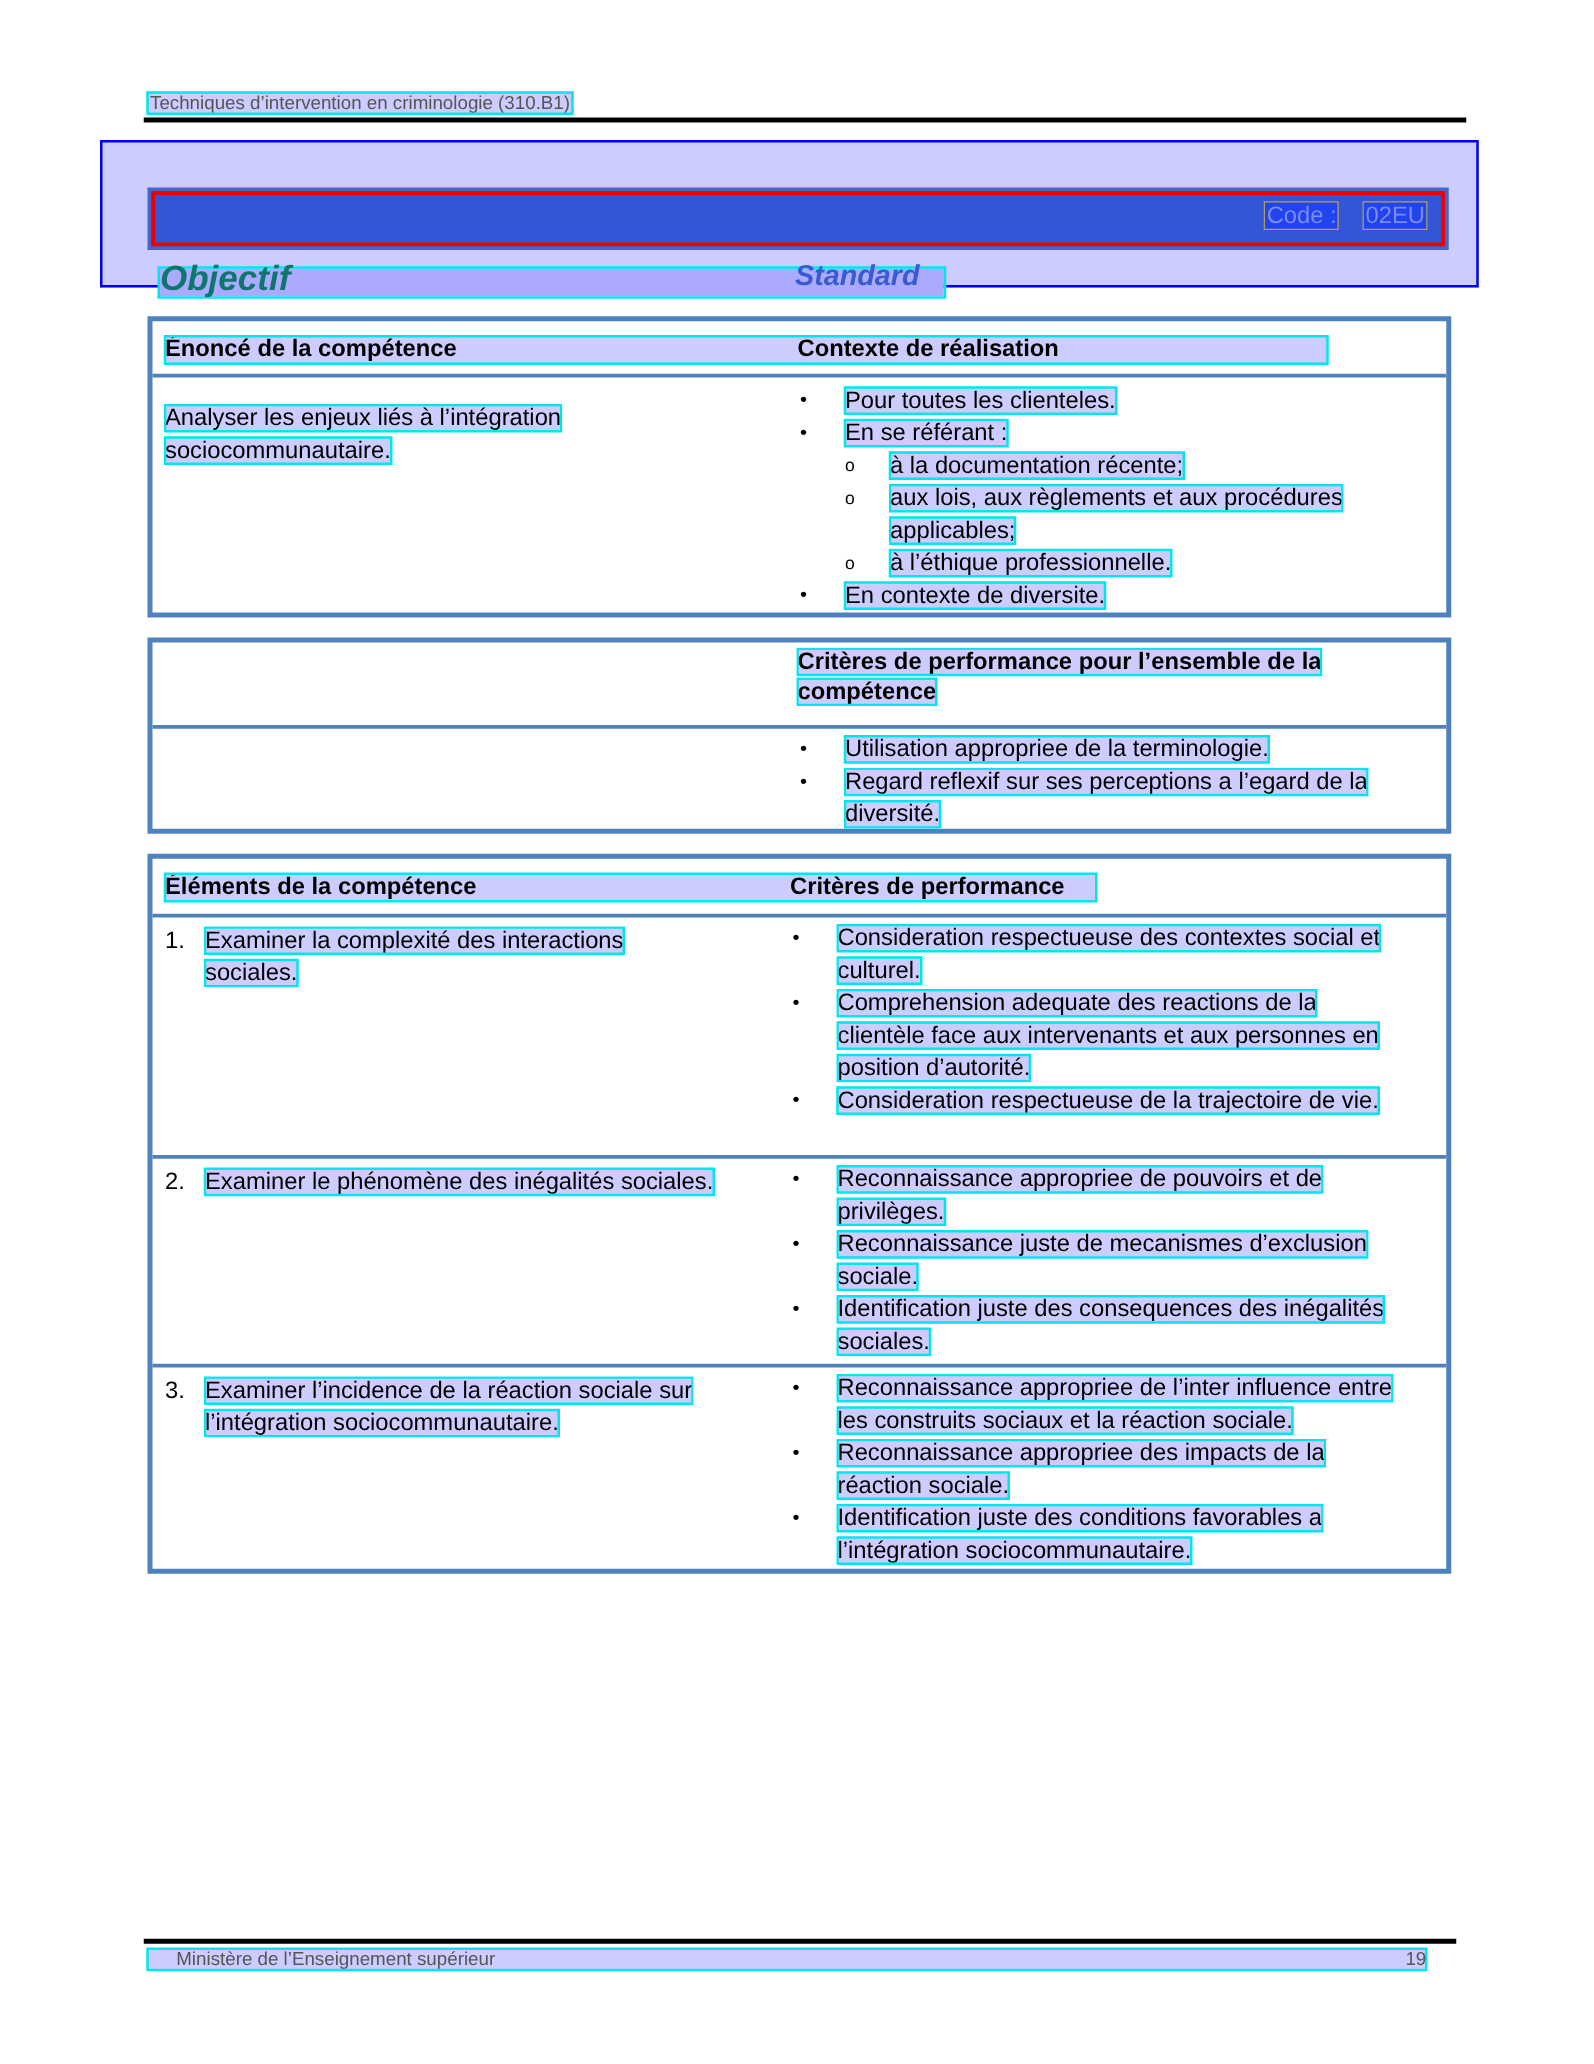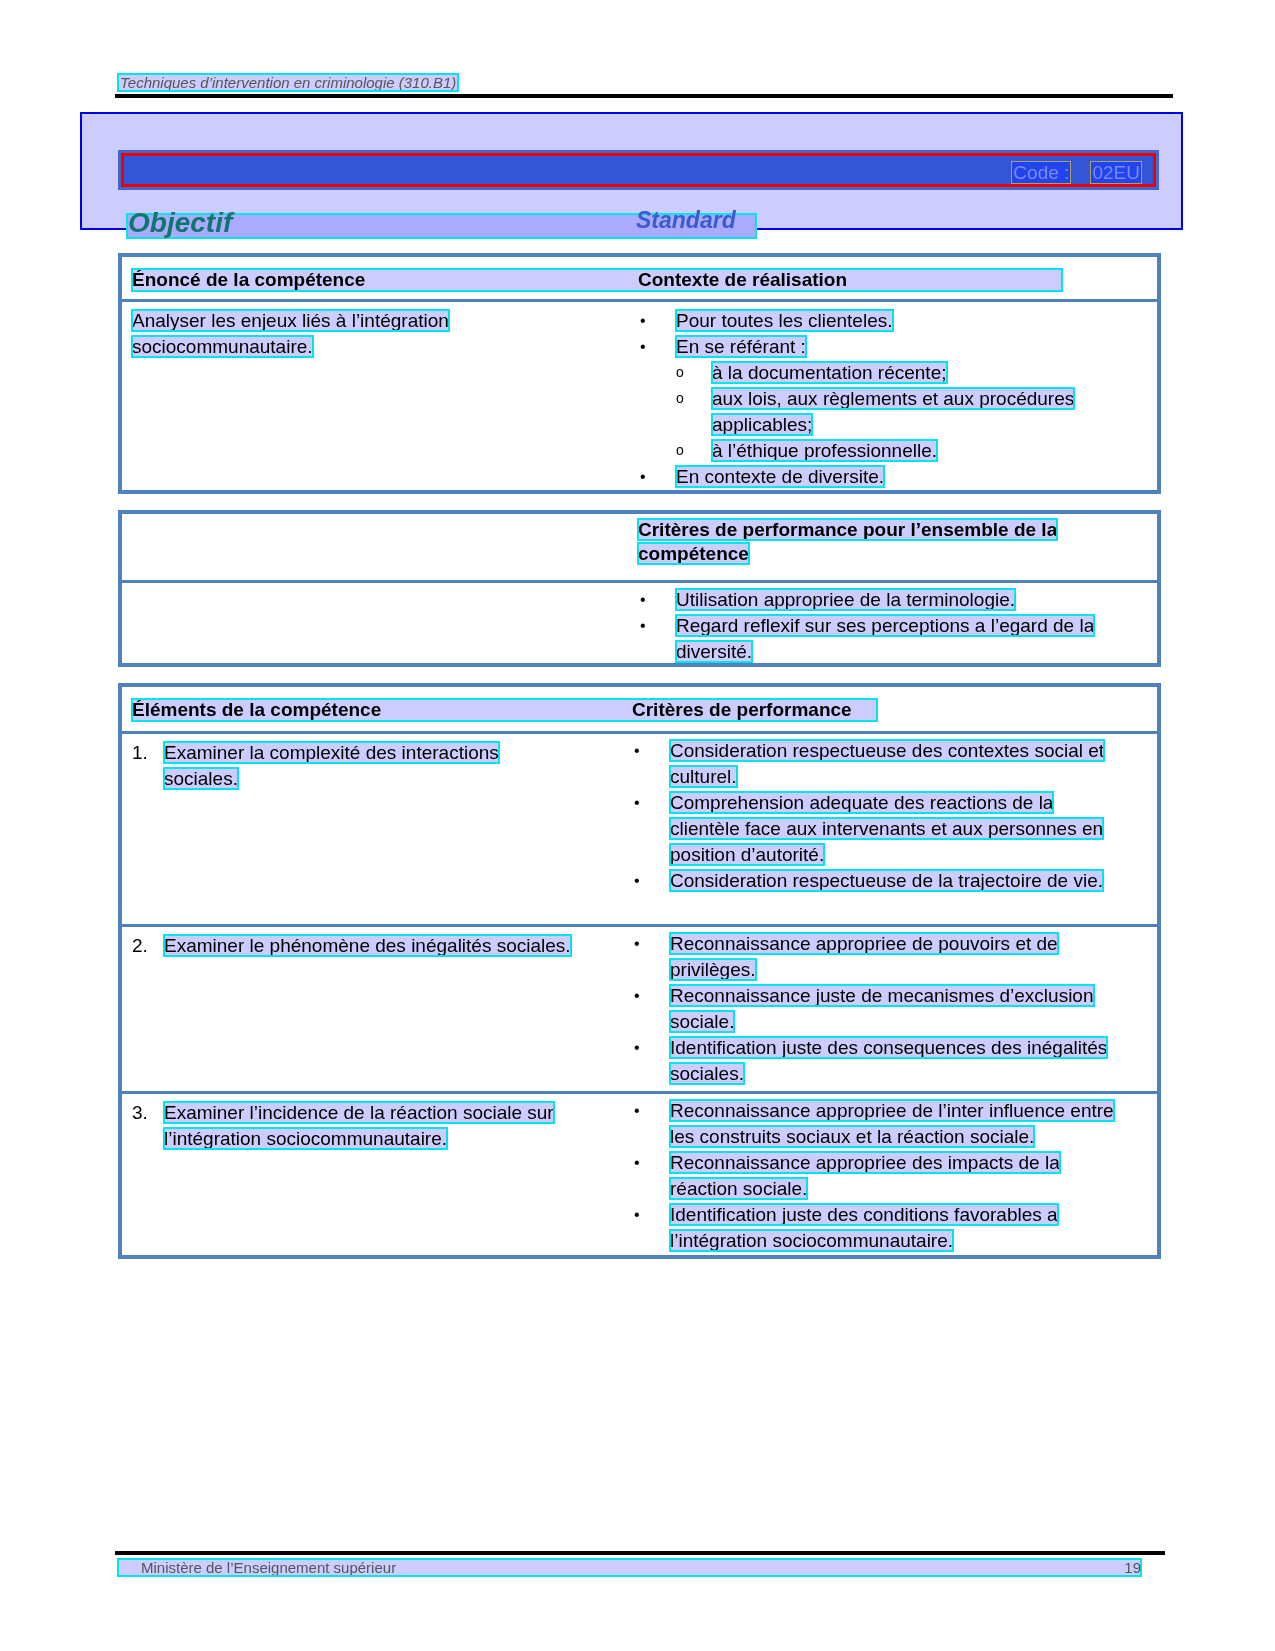--- a/index.html
+++ b/index.html
@@ -1,24 +1,24 @@
 <!DOCTYPE html>
 <html><head>
 <meta charset="utf-8">
 <style>
   html, body { margin:0; padding:0; background:#ffffff; }
   body { width:1275px; height:1651px; position:relative; overflow:hidden;
          font-family:"Liberation Sans", sans-serif; color:#000; }
   .hl { background:#ccccff; outline:2px solid #00e5ee; outline-offset:-1px; }
   .page-header { position:absolute; left:118px; top:74px; font-size:15px; color:#555; }
-  .page-header span { padding:0 2px;font-style:italic; }
+  .page-header span { padding:0 2px; }
   .rule { position:absolute; left:115px; width:1058px; height:4px; background:#000; }
   .title-box { position:absolute; left:80px; top:112px; width:1103px; height:118px;
                background:#ccccff; border:2px solid #0000ee; box-sizing:border-box; }
-  .code-bar { position:absolute; left:118px; top:150px; width:1041px; height:40px;
+  .code-bar { position:absolute; left:118px; top:150px; width:1041px; height:50px;
               background:#4466cc; }
   .code-inner { position:absolute; left:3px; top:3px; right:3px; bottom:3px;
                 background:#3355d6; border:3px solid #ee0000; box-sizing:border-box; }
   .code-text { position:absolute; right:12px; top:6px; font-size:19px; color:#7a8af0; }
   .code-text span { outline:1px solid #aaa060; background:#2244ee; padding:0 1px; }
   .obj-label { position:absolute; left:128px; top:207px; font-size:28px; font-style:italic;
                font-weight:bold; color:#0f766e; }
   .std-label { position:absolute; left:636px; top:207px; font-size:23px; font-style:italic;
                font-weight:bold; color:#3a5bd0;text-align:right; }
   .obj-std-strip { position:absolute; left:128px; top:215px; width:627px; height:22px;
@@ -61,21 +61,21 @@
 <div class="obj-std-strip"></div>
 <div class="obj-label">Objectif</div>
 <div class="std-label">Standard</div>
 
 <div class="tbl" style="top:253px; height:241px">
   <div class="row" style="height:42px">
     <div class="col-l th hl" style="top:12px; width:930px">Énoncé de la compétence</div>
     <div class="col-r th" style="top:12px">Contexte de réalisation</div>
   </div>
   <div class="row" style="height:190px">
-    <div class="col-l td" style="top:6px; width:350px">
+    <div class="col-l td" style="top:20px; width:350px">
       <span class="hl">Analyser les enjeux liés à l’intégration sociocommunautaire.</span>
     </div>
     <div class="col-r td" style="top:6px; width:480px">
       <div class="bul"><span class="hl">Pour toutes les clienteles.</span></div>
       <div class="bul"><span class="hl">En se référant :</span></div>
       <div class="sub"><span class="hl">à la documentation récente;</span></div>
       <div class="sub"><span class="hl">aux lois, aux règlements et aux procédures applicables;</span></div>
       <div class="sub"><span class="hl">à l’éthique professionnelle.</span></div>
       <div class="bul"><span class="hl">En contexte de diversite.</span></div>
     </div>

